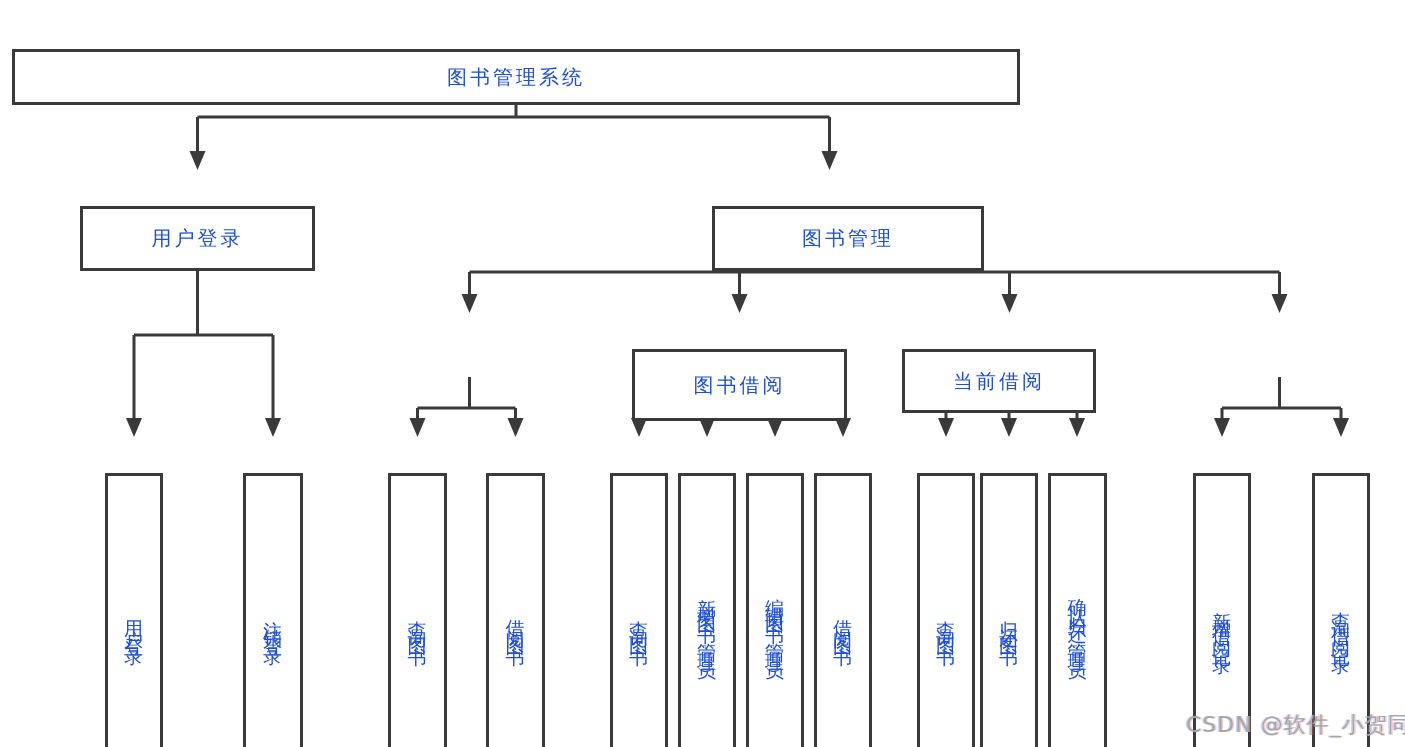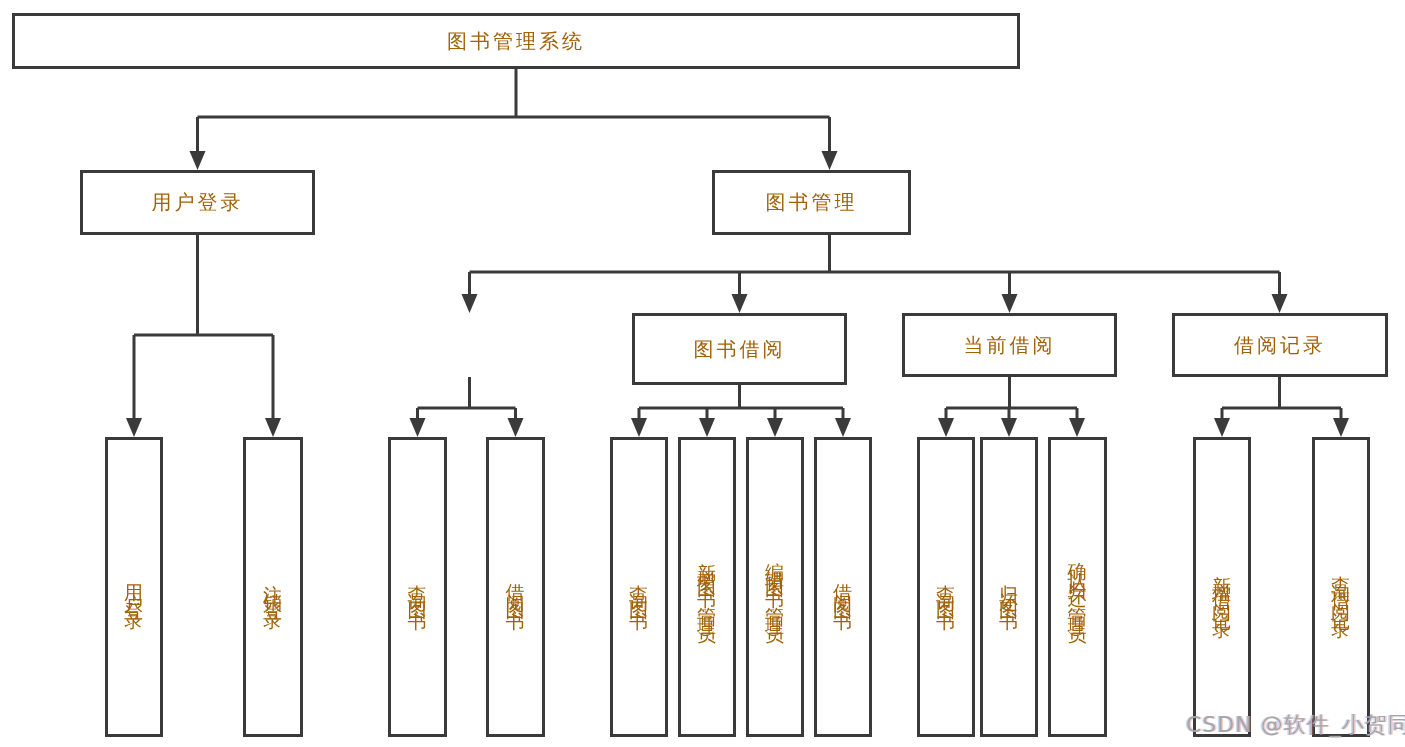--- a/index.html
+++ b/index.html
@@ -23,24 +23,25 @@
     height: 747px;
   }
   .node {
     position: absolute;
     box-sizing: border-box;
     border: 3px solid #3a3a3a;
     background: #ffffff;
     display: flex;
     align-items: center;
     justify-content: center;
-    color: #a16207;
+    color: #1d4ed8;
     font-size: 20px;
     letter-spacing: 3px;
     z-index: 2;
+    margin-top: 36px;
   }
   .leaf {
     writing-mode: vertical-rl;
     text-orientation: mixed;
     font-size: 19px;
     letter-spacing: 9px;
     line-height: 1;
     padding: 6px 0;
   }
   .watermark {
@@ -99,25 +100,24 @@
       <polygon points="1001,418 1017,418 1009,437"></polygon>
       <polygon points="1069,418 1085,418 1077,437"></polygon>
       <polygon points="1214,418 1230,418 1222,437"></polygon>
       <polygon points="1333,418 1349,418 1341,437"></polygon>
     </g>
   </svg>
 
   <div class="node" style="left:12px; top:13px; width:1008px; height:56px;">图书管理系统</div>
 
   <div class="node" style="left:80px; top:170px; width:235px; height:65px;">用户登录</div>
-  <div class="node" style="left:712px; top:170px; width:199px; height:65px;font-family:Liberation Serif, serif;">图书管理</div>
+  <div class="node" style="left:712px; top:170px; width:272px; height:65px;font-family:Liberation Serif, serif;">图书管理</div>
 
   <div class="node" style="left:632px; top:313px; width:215px; height:72px;">图书借阅</div>
-  <div class="node" style="left:902px; top:313px; width:215px; height:64px;">当前借阅</div>
-  <div class="node" style="left:1172px; top:313px; width:216px; height:64px;">借阅记录</div>
+  <div class="node" style="left:902px; top:313px; width:194px; height:64px;">当前借阅</div>
 
   <div class="node leaf" style="left:105px; top:437px; width:58px; height:300px;">用户登录</div>
   <div class="node leaf" style="left:243px; top:437px; width:60px; height:300px;">注销登录</div>
 
   <div class="node leaf" style="left:388px; top:437px; width:59px; height:300px;">查询图书</div>
   <div class="node leaf" style="left:486px; top:437px; width:59px; height:300px;">借阅图书</div>
 
   <div class="node leaf" style="left:610px; top:437px; width:58px; height:300px;">查询图书</div>
   <div class="node leaf" style="left:678px; top:437px; width:58px; height:300px;">新增图书（管理员）</div>
   <div class="node leaf" style="left:746px; top:437px; width:58px; height:300px;">编辑图书（管理员）</div>

